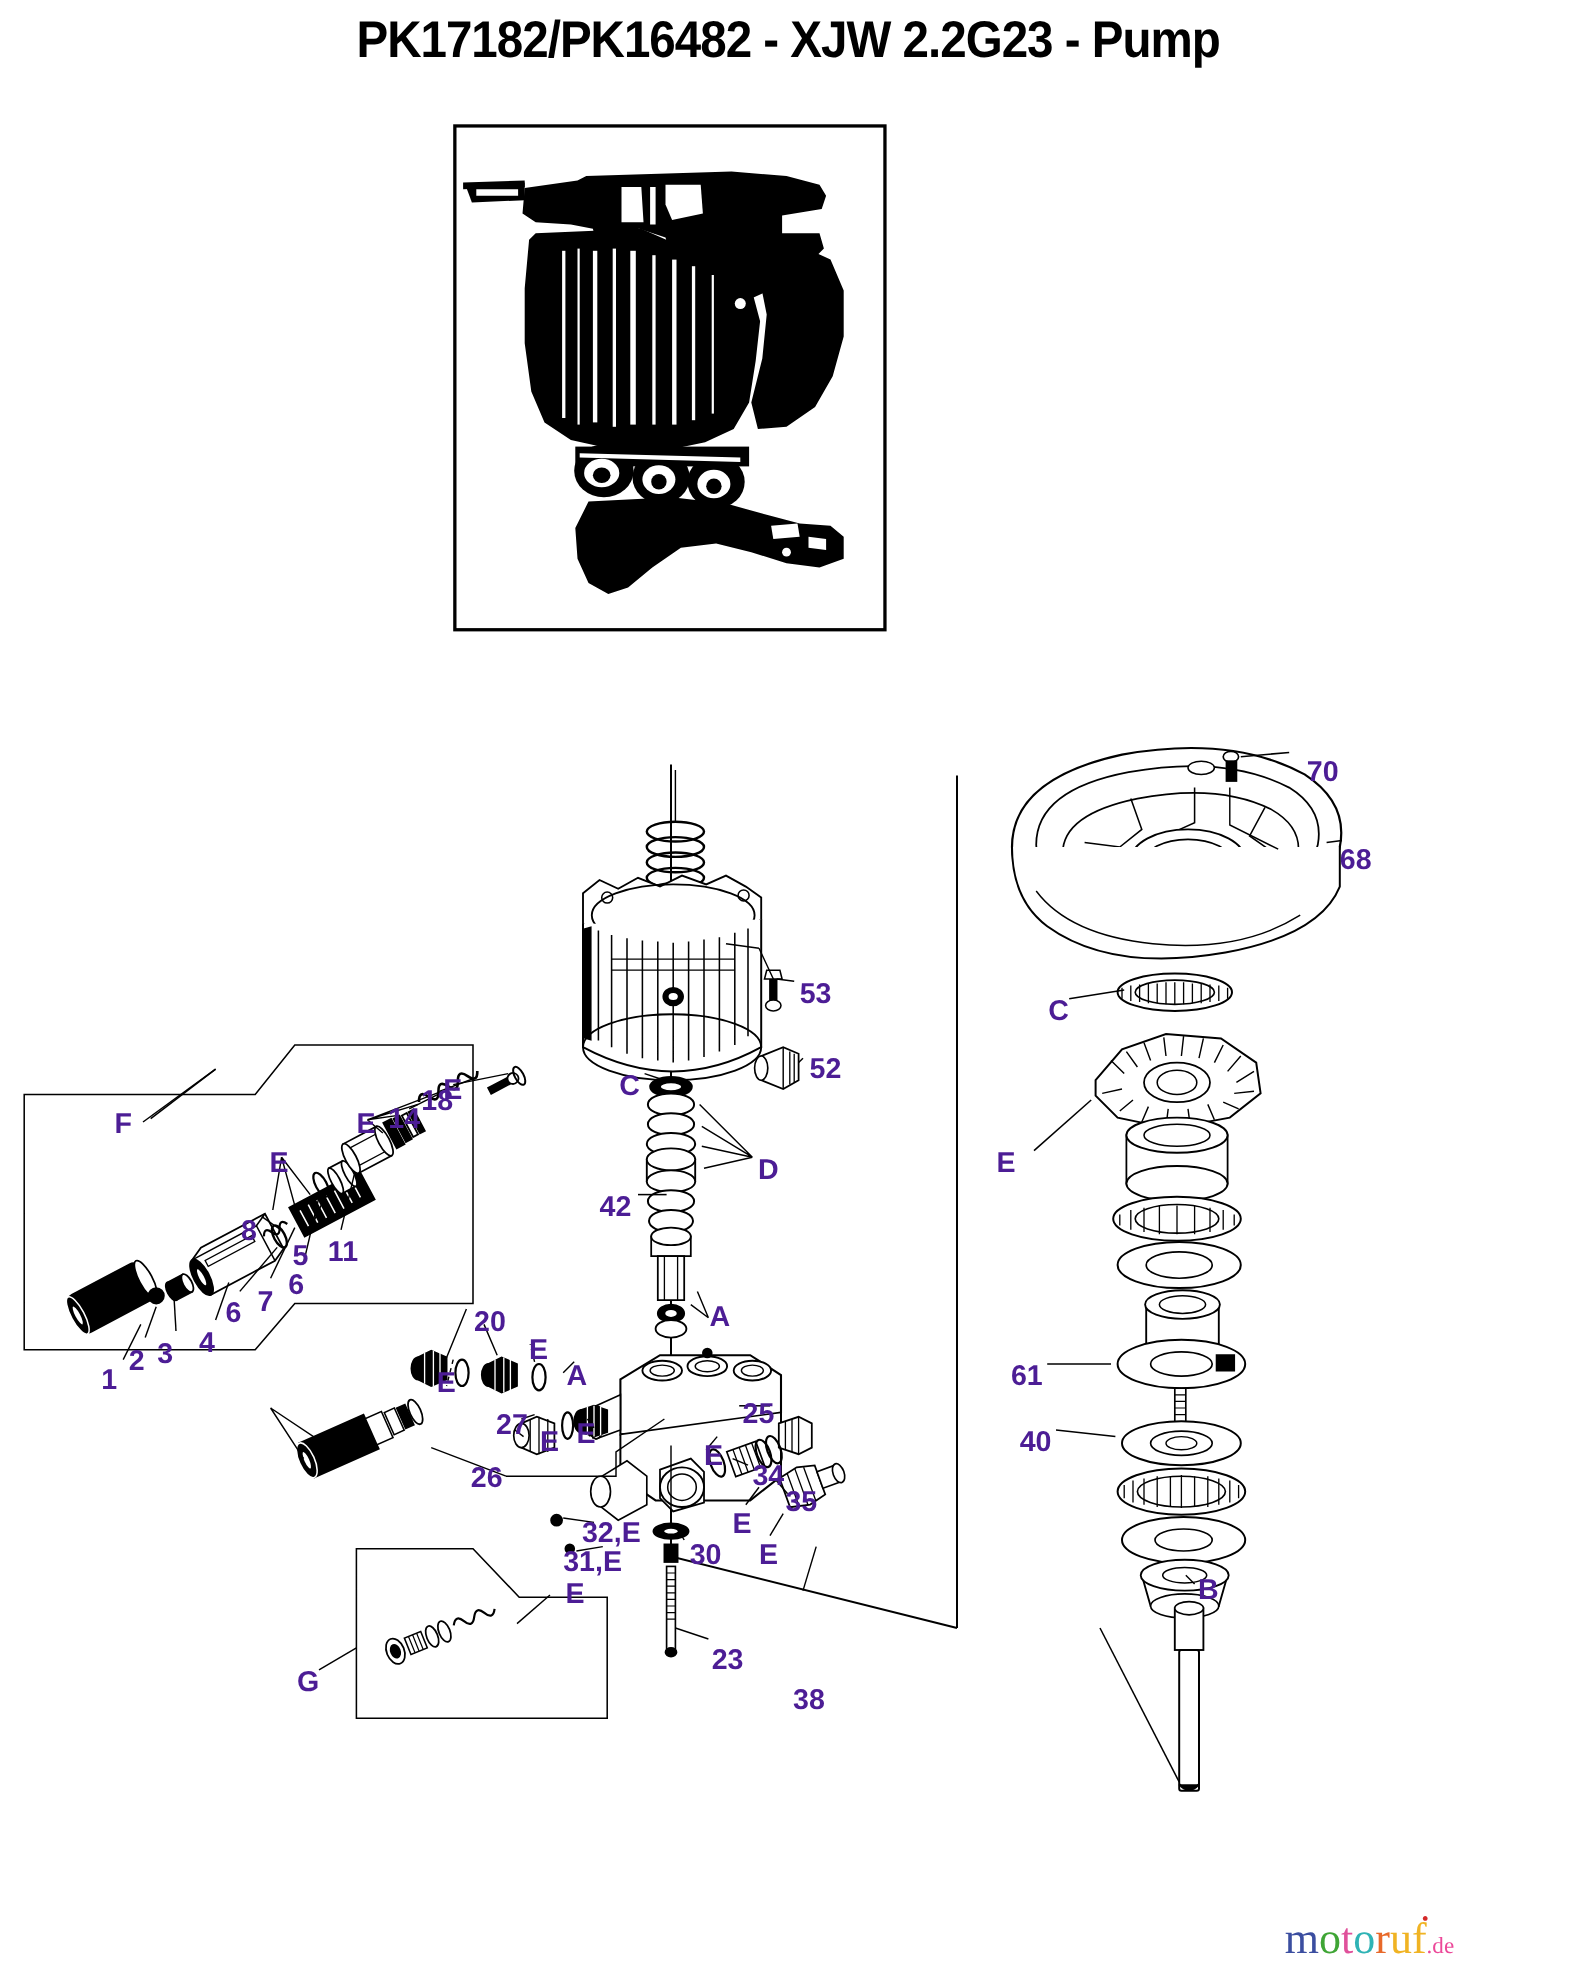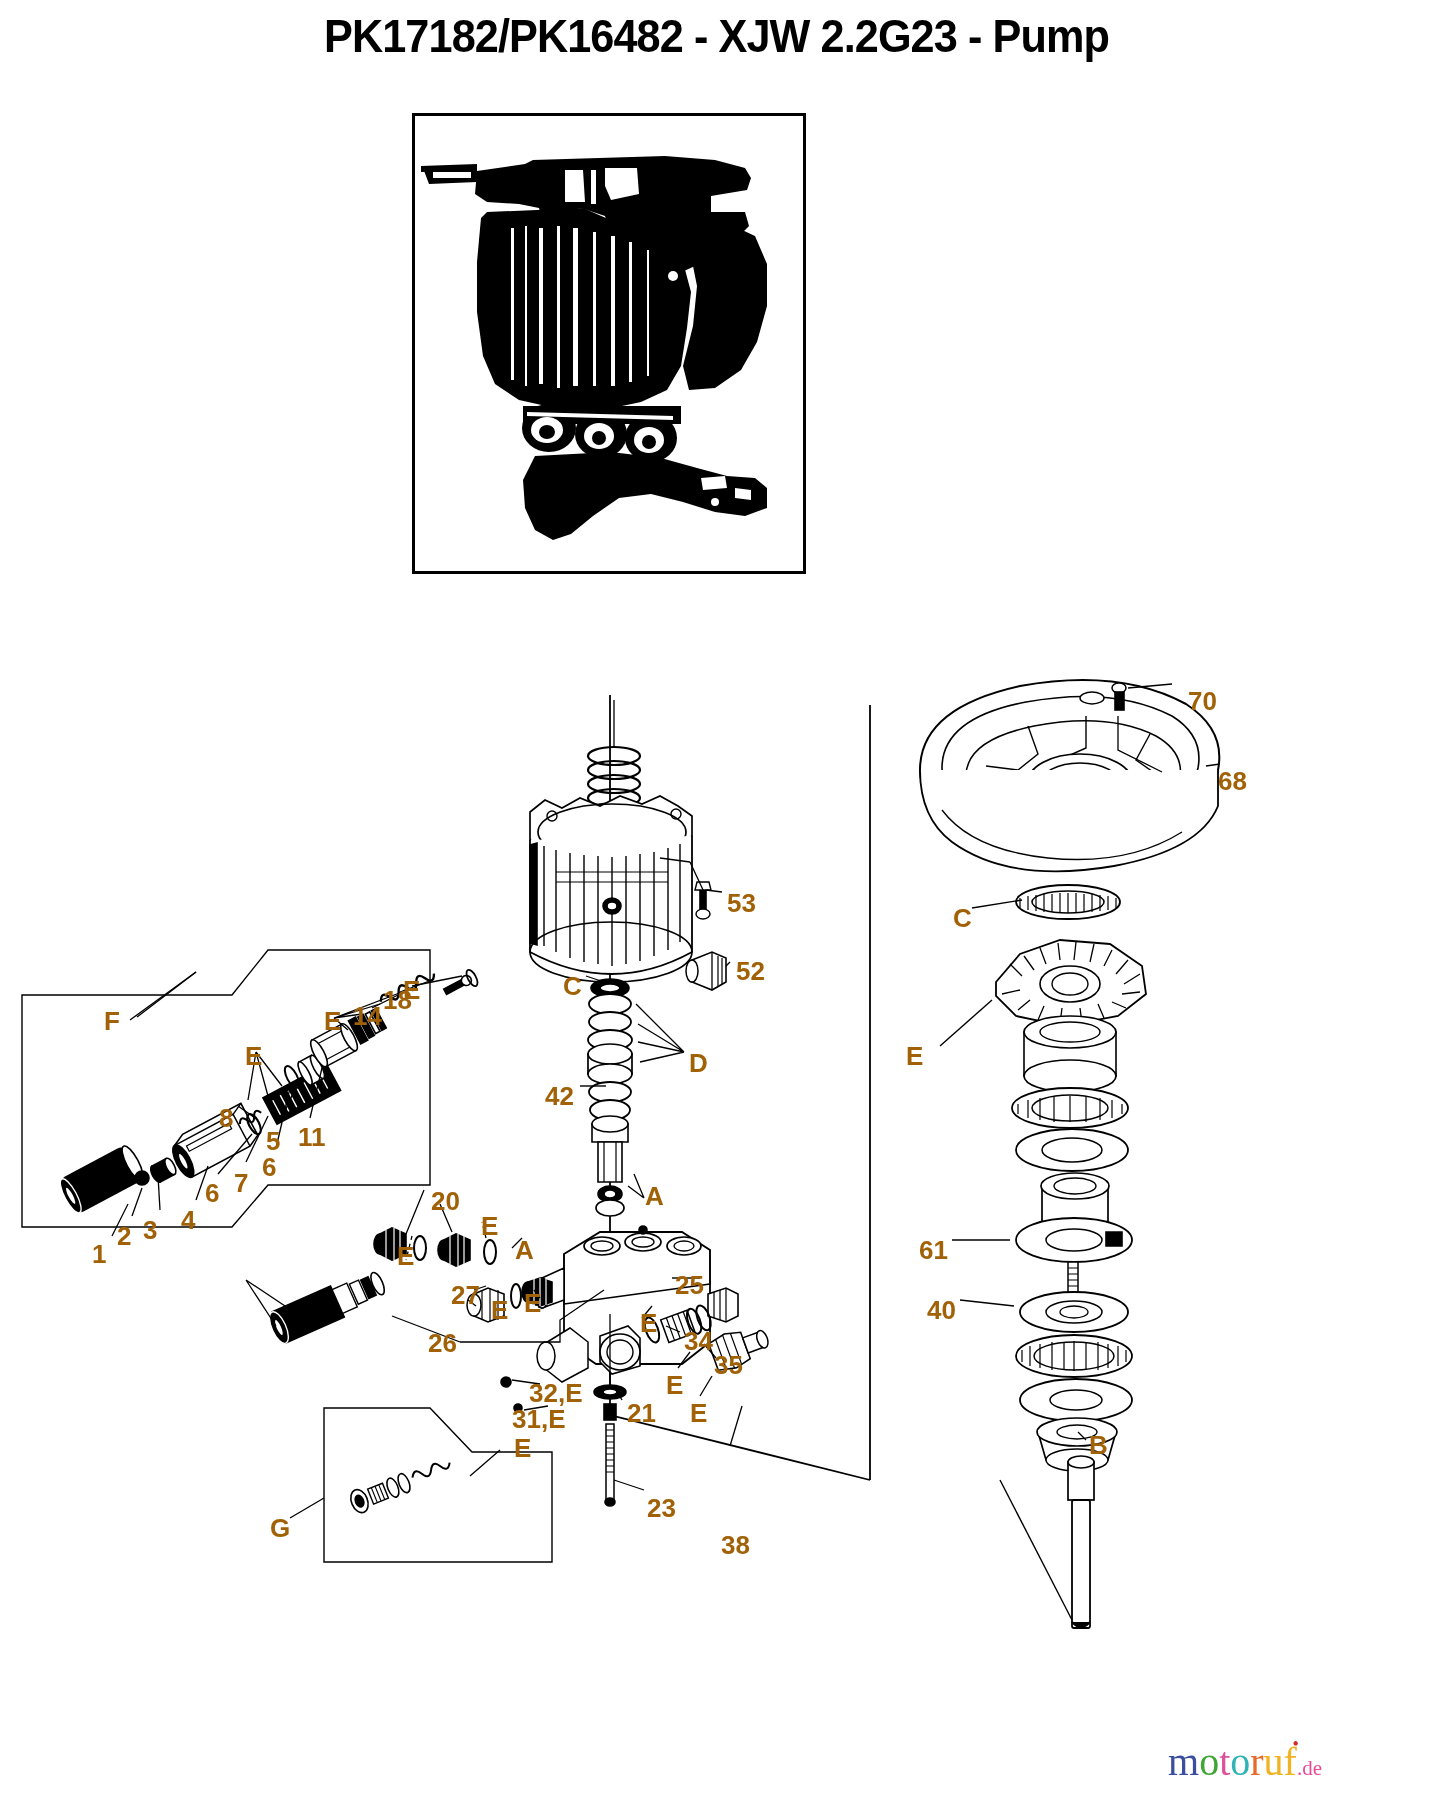--- a/index.html
+++ b/index.html
@@ -22,21 +22,21 @@
   }
   #photo-svg{position:absolute;left:0;top:0;}
 
   
   #diagram{position:absolute;left:0;top:600px;width:1433px;height:1160px;}
   #diagram svg{position:absolute;left:0;top:0;}
 
   
   .lbl{
     position:absolute;font-family:"Liberation Sans",sans-serif;
-    font-weight:bold;font-size:26px;line-height:1;color:#a16207;
+    font-weight:bold;font-size:26px;line-height:1;color:#4c1d95;
     white-space:nowrap;user-select:none;
   }
 
   
   #watermark{
     position:absolute;left:1168px;top:1742px;
     font-family:"Liberation Serif",serif;font-size:40px;line-height:1;
     white-space:nowrap;
   }
   #watermark .w1{color:#3b4ea0;}
@@ -609,21 +609,21 @@
 <div class="lbl" style="left:491px;top:1297px">E</div>
 <div class="lbl" style="left:524px;top:1290px">E</div>
 <div class="lbl" style="left:428px;top:1330px">26</div>
 <div class="lbl" style="left:675px;top:1272px">25</div>
 <div class="lbl" style="left:640px;top:1310px">E</div>
 <div class="lbl" style="left:684px;top:1328px">34</div>
 <div class="lbl" style="left:714px;top:1352px">35</div>
 <div class="lbl" style="left:666px;top:1372px">E</div>
 <div class="lbl" style="left:690px;top:1400px">E</div>
 <div class="lbl" style="left:721px;top:1532px">38</div>
-<div class="lbl" style="left:627px;top:1400px">21</div>
+<div class="lbl" style="left:627px;top:1400px">30</div>
 <div class="lbl" style="left:529px;top:1380px">32,E</div>
 <div class="lbl" style="left:512px;top:1406px">31,E</div>
 <div class="lbl" style="left:514px;top:1435px">E</div>
 <div class="lbl" style="left:647px;top:1495px">23</div>
 <div class="lbl" style="left:270px;top:1515px">G</div>
 
 <div class="lbl" style="left:1188px;top:688px">70</div>
 <div class="lbl" style="left:1218px;top:768px">68</div>
 <div class="lbl" style="left:953px;top:905px">C</div>
 <div class="lbl" style="left:906px;top:1043px">E</div>

